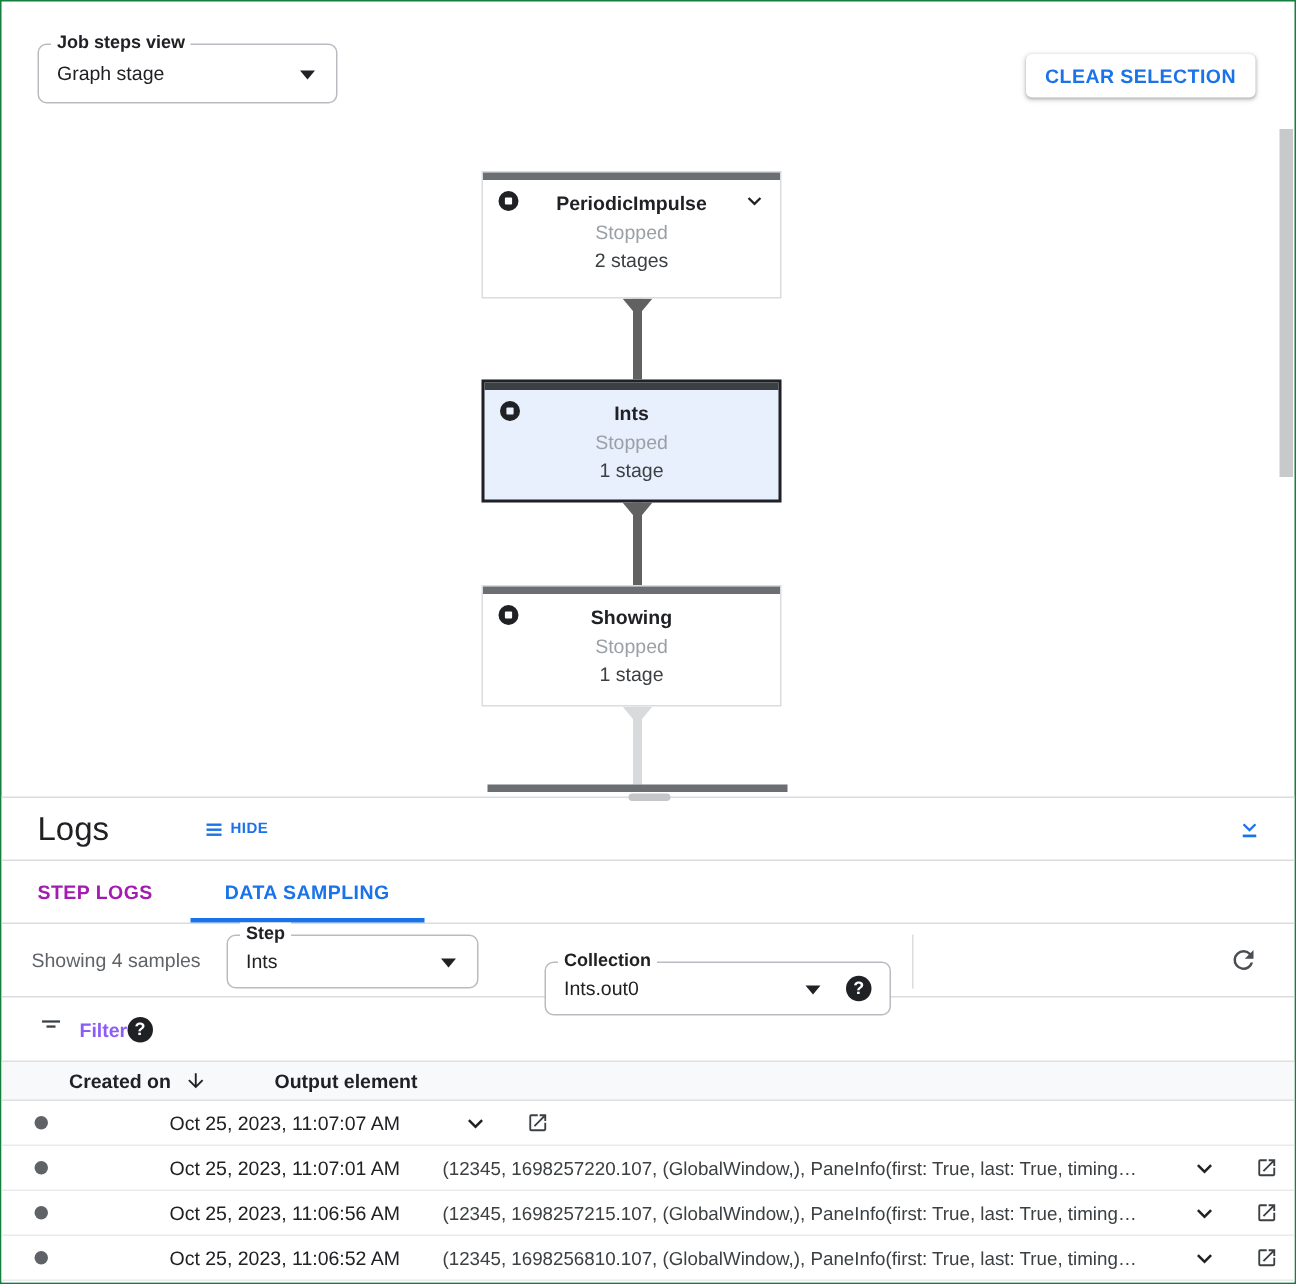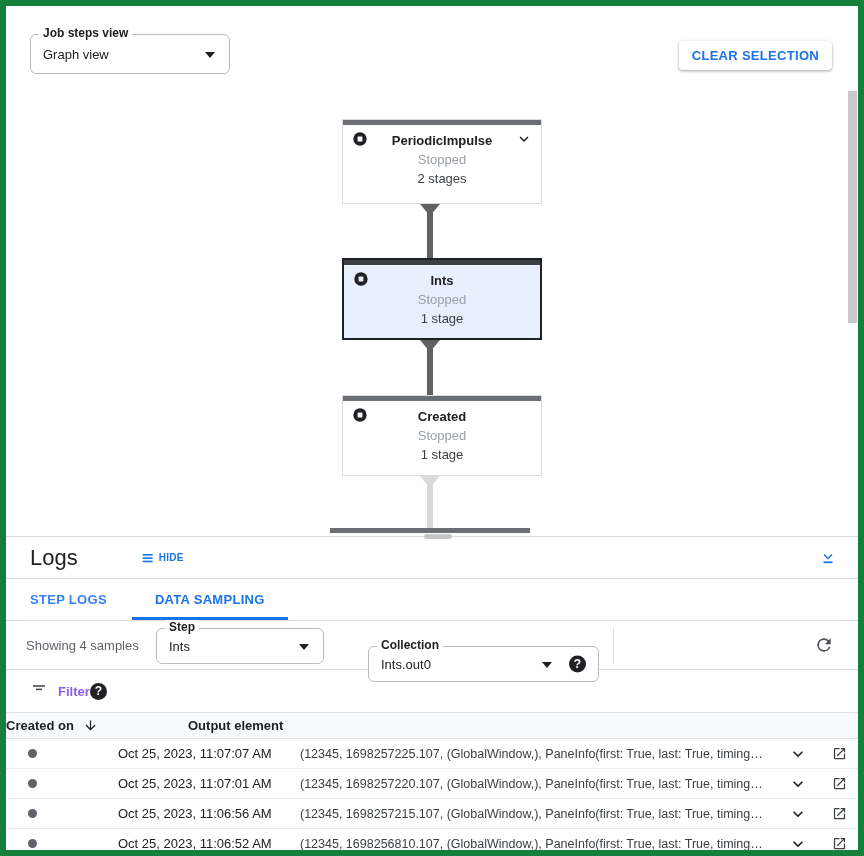--- a/index.html
+++ b/index.html
@@ -1,37 +1,37 @@
 <!DOCTYPE html>
 <html><head>
 <meta charset="utf-8">
 <style>
   * { margin:0; padding:0; box-sizing:border-box; }
   html,body { background:#fff; }
   body { font-family:"Liberation Sans","DejaVu Sans",sans-serif; color:#202124; }
-  .page { position:relative; width:864px; height:856px; background:#fff; border:6px solid #15803d; overflow:hidden; }
+  .page { position:relative; width:864px; height:856px; background:#fff; border:1px solid #15803d; overflow:hidden; }
 
   
   .select-field { position:absolute; border:1px solid #b8bcc0; border-radius:6px; background:#fff; cursor:pointer; }
   .select-field .f-label { position:absolute; top:-9px; left:8px; background:#fff; padding:0 4px; font-size:12px; font-weight:700; color:#202124; white-space:nowrap; }
   .select-field .f-value { position:absolute; left:12px; top:50%; transform:translateY(-50%); font-size:13px; color:#202124; }
   .caret { position:absolute; right:14px; top:50%; margin-top:-2px; width:0; height:0; border-left:5px solid transparent; border-right:5px solid transparent; border-top:6px solid #202124; }
   .job-steps { left:24px; top:28px; width:200px; height:40px; }
 
   .clear-btn { position:absolute; top:35px; right:26px; height:29px; padding:0 13px; background:#fff; border:none; border-radius:4px; color:#1a73e8; font-family:inherit; font-size:13px; font-weight:700; letter-spacing:.3px; cursor:pointer; box-shadow:0 1px 2px rgba(60,64,67,.3), 0 1px 3px 1px rgba(60,64,67,.15); }
 
   
   .edge-line { position:absolute; width:6px; }
   .edge-line.dark { background:#616161; }
   .edge-line.light { background:#d9dadb; }
   .edge-arrow { position:absolute; width:0; height:0; border-left:10px solid transparent; border-right:10px solid transparent; }
   .edge-arrow.dark { border-top:12px solid #616161; }
   .edge-arrow.light { border-top:12px solid #d9dadb; }
 
-  .gnode { position:absolute; left:336px; width:200px; background:#fff; border:1px solid #dadce0; cursor:pointer; }
+  .gnode { position:absolute; left:320px; width:200px; background:#fff; border:1px solid #dadce0; cursor:pointer; }
   .gnode .topbar { position:absolute; top:0; left:0; right:0; height:5px; background:#6b6e72; }
   .gnode.selected { background:#e8f0fe; border:2px solid #202124; }
   .gnode.selected .topbar { background:#3c4043; }
   .gnode .n-title { margin-top:13px; text-align:center; font-size:13px; font-weight:700; color:#202124; }
   .gnode .n-status { margin-top:4px; text-align:center; font-size:13px; color:#9aa0a6; }
   .gnode .n-stages { margin-top:4px; text-align:center; font-size:13px; color:#3c4043; }
   .gnode .n-icon { position:absolute; left:9px; top:11px; width:16px; height:16px; }
   .gnode .n-expand { position:absolute; right:8px; top:10px; width:18px; height:18px; cursor:pointer; }
 
   .hidden-node-bar { position:absolute; left:324px; top:522px; width:200px; height:5px; background:#6b6e72; }
@@ -40,21 +40,21 @@
 
   
   .logs-panel { position:absolute; left:0; right:0; top:530px; bottom:0; background:#fff; border-top:1px solid #dadce0; z-index:5; }
   .logs-header { height:42px; display:flex; align-items:center; padding:0 20px 0 24px; border-bottom:1px solid #dadce0; }
   .logs-title { font-size:22px; color:#202124; }
   .hide-btn { display:flex; align-items:center; margin-left:62px; color:#1a73e8; font-size:10px; font-weight:700; letter-spacing:.3px; cursor:pointer; }
   .hide-btn svg { margin-right:3px; }
   .collapse-btn { margin-left:auto; width:20px; height:20px; cursor:pointer; display:flex; align-items:center; justify-content:center; }
 
   .tabs-row { height:42px; display:flex; align-items:stretch; padding-left:24px; border-bottom:1px solid #dadce0; }
-  .tab { display:flex; align-items:center; font-size:13px; font-weight:700; letter-spacing:.3px; color:#3b82f6; cursor:pointer; position:relative; }
+  .tab { display:flex; align-items:center; font-size:13px; font-weight:700; letter-spacing:.3px; color:#a21caf; cursor:pointer; position:relative; }
   .tab.active { color:#1a73e8; margin-left:25px; padding:0 23px; }
   .tab.active::after { content:""; position:absolute; left:0; right:0; bottom:0; height:3px; background:#1a73e8; }
 
   .controls-row { position:relative; height:49px; border-bottom:1px solid #dadce0; }
   .showing { position:absolute; left:20px; top:50%; transform:translateY(-50%); font-size:13px; color:#5f6368; }
   .field-step { left:150px; top:7px; width:168px; height:36px; }
   .field-collection { left:362px; top:7px; width:231px; height:36px;margin-top:18px; }
   .field-collection .caret { right:46px; }
   .help-circle { display:inline-block; width:17px; height:17px; border-radius:50%; background:#202124; color:#fff; font-size:12px; font-weight:700; line-height:17px; text-align:center; }
   .collection-help { position:absolute; right:12px; top:50%; transform:translateY(-50%); cursor:pointer; }
@@ -63,41 +63,41 @@
 
   .filter-row { height:43px; display:flex; align-items:center; padding:0 20px 0 24px; border-bottom:1px solid #e0e0e0; }
   .filter-label { font-size:13px; font-weight:700; color:#8b5cf6; margin-left:10px; }
   .filter-input { flex:1; margin-left:14px; border:none; outline:none; font-family:inherit; font-size:14px; color:#202124; background:transparent; }
   .filter-input::placeholder { color:#80868b; }
   .filter-help { cursor:pointer; }
 
   .thead { display:flex; align-items:center; height:26px; background:#f8f9fa; border-bottom:1px solid #e0e0e0; font-size:13px; }
   .trow { display:flex; align-items:center; height:30px; border-bottom:1px solid #e8eaed; font-size:13px; background:#fff; }
   .col-status { width:112px; padding-left:18px; flex:none; }
-  .col-created { width:182px; flex:none; white-space:nowrap; }
+  .col-created { width:182px; flex:none; white-space:nowrap;justify-content:center; }
   .col-output { flex:1; min-width:0; white-space:nowrap; overflow:hidden; text-overflow:ellipsis; padding-right:6px; }
   .col-chevron { width:44px; flex:none; display:flex; justify-content:center; }
   .col-launch { width:38px; flex:none; display:flex; justify-content:center; }
   .thead .col-status { color:#80868b; }
   .thead .col-created, .thead .col-output { color:#202124; font-weight:700; }
   .thead .col-created { display:flex; align-items:center; }
   .sort-icon { margin-left:9px; display:inline-flex; }
   .status-dot { display:inline-block; width:9px; height:9px; border-radius:50%; background:#5f6368; margin-left:4px; }
   .cell-created { color:#202124; }
   .cell-output { color:#3c4043; font-size:12.5px; }
   .row-chevron, .row-launch { cursor:pointer; display:inline-flex; }
 </style>
 </head>
 <body>
 
 <div class="page">
 
   <div class="select-field job-steps">
     <span class="f-label">Job steps view</span>
-    <span class="f-value">Graph view</span>
+    <span class="f-value">Graph stage</span>
     <span class="caret"></span>
   </div>
   <button class="clear-btn">CLEAR SELECTION</button>
 
   <span class="edge-line dark" style="left:421px; top:198px; height:54px;"></span>
   <span class="edge-arrow dark" style="left:414px; top:198px;"></span>
   <span class="edge-line dark" style="left:421px; top:334px; height:55px;"></span>
   <span class="edge-arrow dark" style="left:414px; top:334px;"></span>
   <span class="edge-line light" style="left:421px; top:470px; height:52px;"></span>
   <span class="edge-arrow light" style="left:414px; top:470px;"></span>
@@ -135,21 +135,21 @@
   </div>
 
   <div class="gnode" style="top:389px; height:81px;">
     <span class="topbar"></span>
     <span class="n-icon">
       <svg width="16" height="16" viewBox="0 0 24 24">
           <circle cx="12" cy="12" r="10" fill="#202124"></circle>
           <rect x="8.4" y="8.4" width="7.2" height="7.2" rx="1" fill="#ffffff"></rect>
         </svg>
     </span>
-    <div class="n-title">Created</div>
+    <div class="n-title">Showing</div>
     <div class="n-status">Stopped</div>
     <div class="n-stages">1 stage</div>
   </div>
 
   <span class="graph-scrollbar"></span>
   <span class="resize-handle"></span>
 
   <div class="logs-panel">
 
     <div class="logs-header">
@@ -221,21 +221,20 @@
         </span>
       </span>
       <span class="col-output">Output element</span>
       <span class="col-chevron"></span>
       <span class="col-launch"></span>
     </div>
 
     <div class="trow">
       <span class="col-status"><span class="status-dot"></span></span>
       <span class="col-created cell-created">Oct 25, 2023, 11:07:07 AM</span>
-      <span class="col-output cell-output">(12345, 1698257225.107, (GlobalWindow,), PaneInfo(first: True, last: True, timing…</span>
       <span class="col-chevron">
           <span class="row-chevron">
             <svg width="20" height="20" viewBox="0 0 24 24">
               <path d="M16.59 8.59 12 13.17 7.41 8.59 6 10l6 6 6-6z" fill="#202124"></path>
             </svg>
           </span>
         </span>
       <span class="col-launch">
           <span class="row-launch">
             <svg width="15" height="15" viewBox="0 0 24 24">

